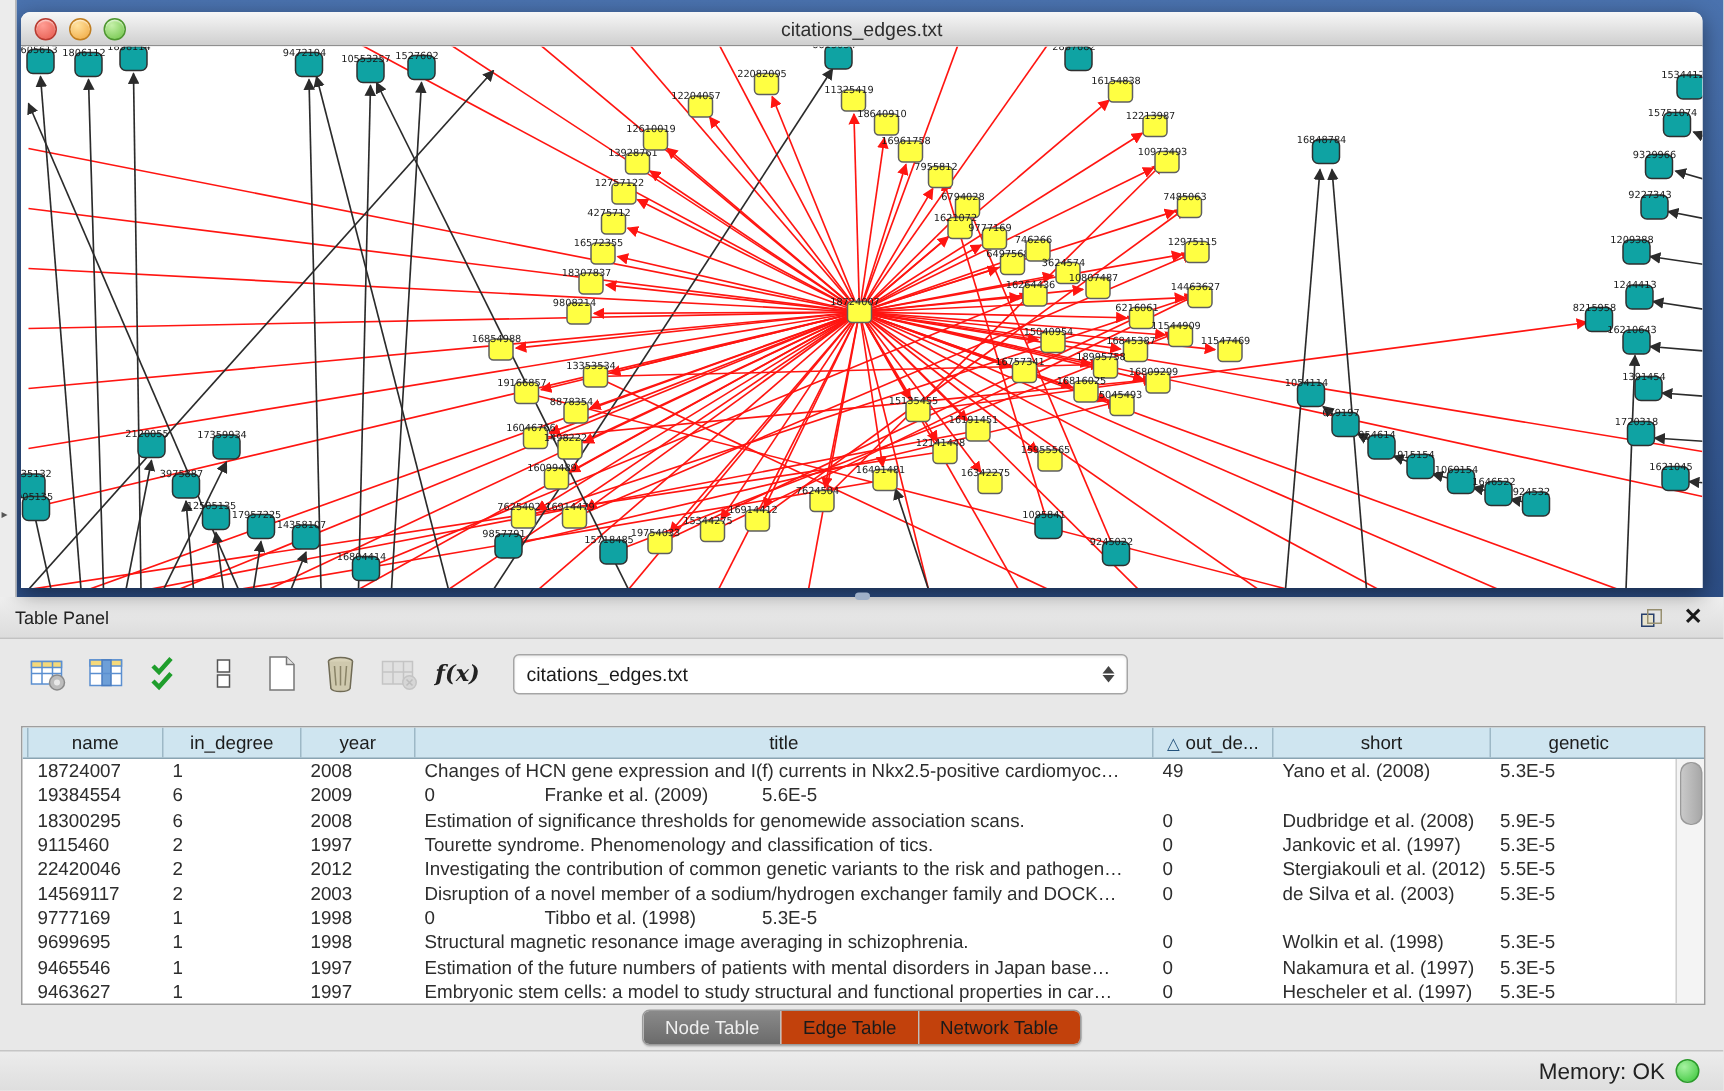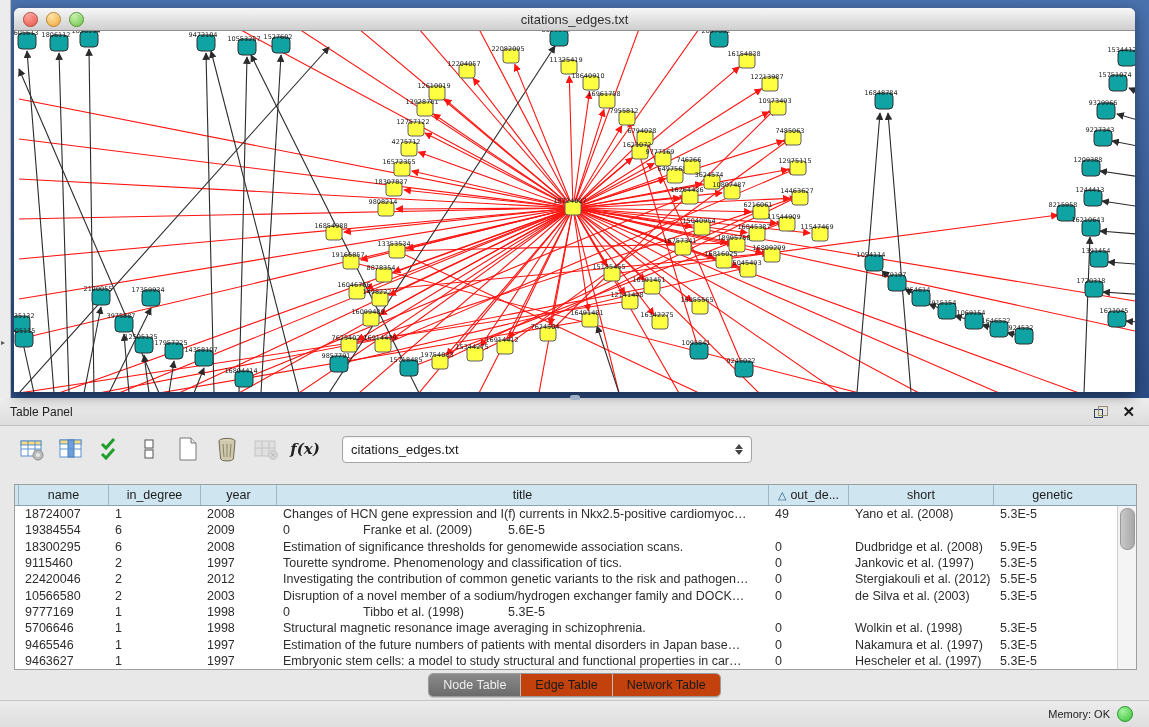--- a/index.html
+++ b/index.html
@@ -77,21 +77,21 @@
   .tabs{position:absolute;left:0;top:272px;width:1149px;height:30px;display:flex;justify-content:center;align-items:center;}
   .seg{display:flex;border:1px solid #9b9b9b;border-radius:5px;overflow:hidden;background:#fdfdfd;
        box-shadow:0 1px 1px rgba(0,0,0,.15);}
   .seg button{font-family:"Liberation Sans",sans-serif;font-size:12.5px;border:none;background:#c2410c;
               padding:4px 14px;color:#1a1a1a;cursor:pointer;border-right:1px solid #bdbdbd;}
   .seg button:last-child{border-right:none;}
   .seg button.sel{background:linear-gradient(#8a8a8a,#6b6b6b);color:#efefef;}
 
   .statusbar{position:absolute;left:0;top:302px;width:1149px;height:27px;background:linear-gradient(#ececec,#dedede);
              border-top:1px solid #c5c5c5;display:flex;align-items:center;justify-content:flex-end;gap:7px;padding-right:16px;box-sizing:border-box;}
-  .mem-label{font-size:11px;color:#222;}
+  .mem-label{font-size:15px;color:#222;}
   .mem-dot{width:14px;height:14px;border-radius:50%;background:radial-gradient(circle at 35% 30%,#a5f2a0,#37c437);
            border:1px solid #2a9a2a;cursor:pointer;}
 </style>
 </head>
 <body>
 
 <div class="screen">
 
   <div class="desktop">
     <div class="left-gutter">
@@ -810,40 +810,40 @@
             <div class="td c-name">22420046</div>
             <div class="td c-ind">2</div>
             <div class="td c-year">2012</div>
             <div class="td c-title">Investigating the contribution of common genetic variants to the risk and pathogen…</div>
             <div class="td c-out">0</div>
             <div class="td c-short">Stergiakouli et al. (2012)</div>
             <div class="td c-pr">5.5E-5</div>
           </div>
           <div class="trow">
             <div class="td c-gut"></div>
-            <div class="td c-name">10566580</div>
+            <div class="td c-name">14569117</div>
             <div class="td c-ind">2</div>
             <div class="td c-year">2003</div>
             <div class="td c-title">Disruption of a novel member of a sodium/hydrogen exchanger family and DOCK…</div>
             <div class="td c-out">0</div>
             <div class="td c-short">de Silva et al. (2003)</div>
             <div class="td c-pr">5.3E-5</div>
           </div>
           <div class="trow">
             <div class="td c-gut"></div>
             <div class="td c-name">9777169</div>
             <div class="td c-ind">1</div>
             <div class="td c-year">1998</div>
             <div class="td c-out">0</div>
             <div class="td c-short">Tibbo et al. (1998)</div>
             <div class="td c-pr">5.3E-5</div>
           </div>
           <div class="trow">
             <div class="td c-gut"></div>
-            <div class="td c-name">5706646</div>
+            <div class="td c-name">9699695</div>
             <div class="td c-ind">1</div>
             <div class="td c-year">1998</div>
             <div class="td c-title">Structural magnetic resonance image averaging in schizophrenia.</div>
             <div class="td c-out">0</div>
             <div class="td c-short">Wolkin et al. (1998)</div>
             <div class="td c-pr">5.3E-5</div>
           </div>
           <div class="trow">
             <div class="td c-gut"></div>
             <div class="td c-name">9465546</div>

